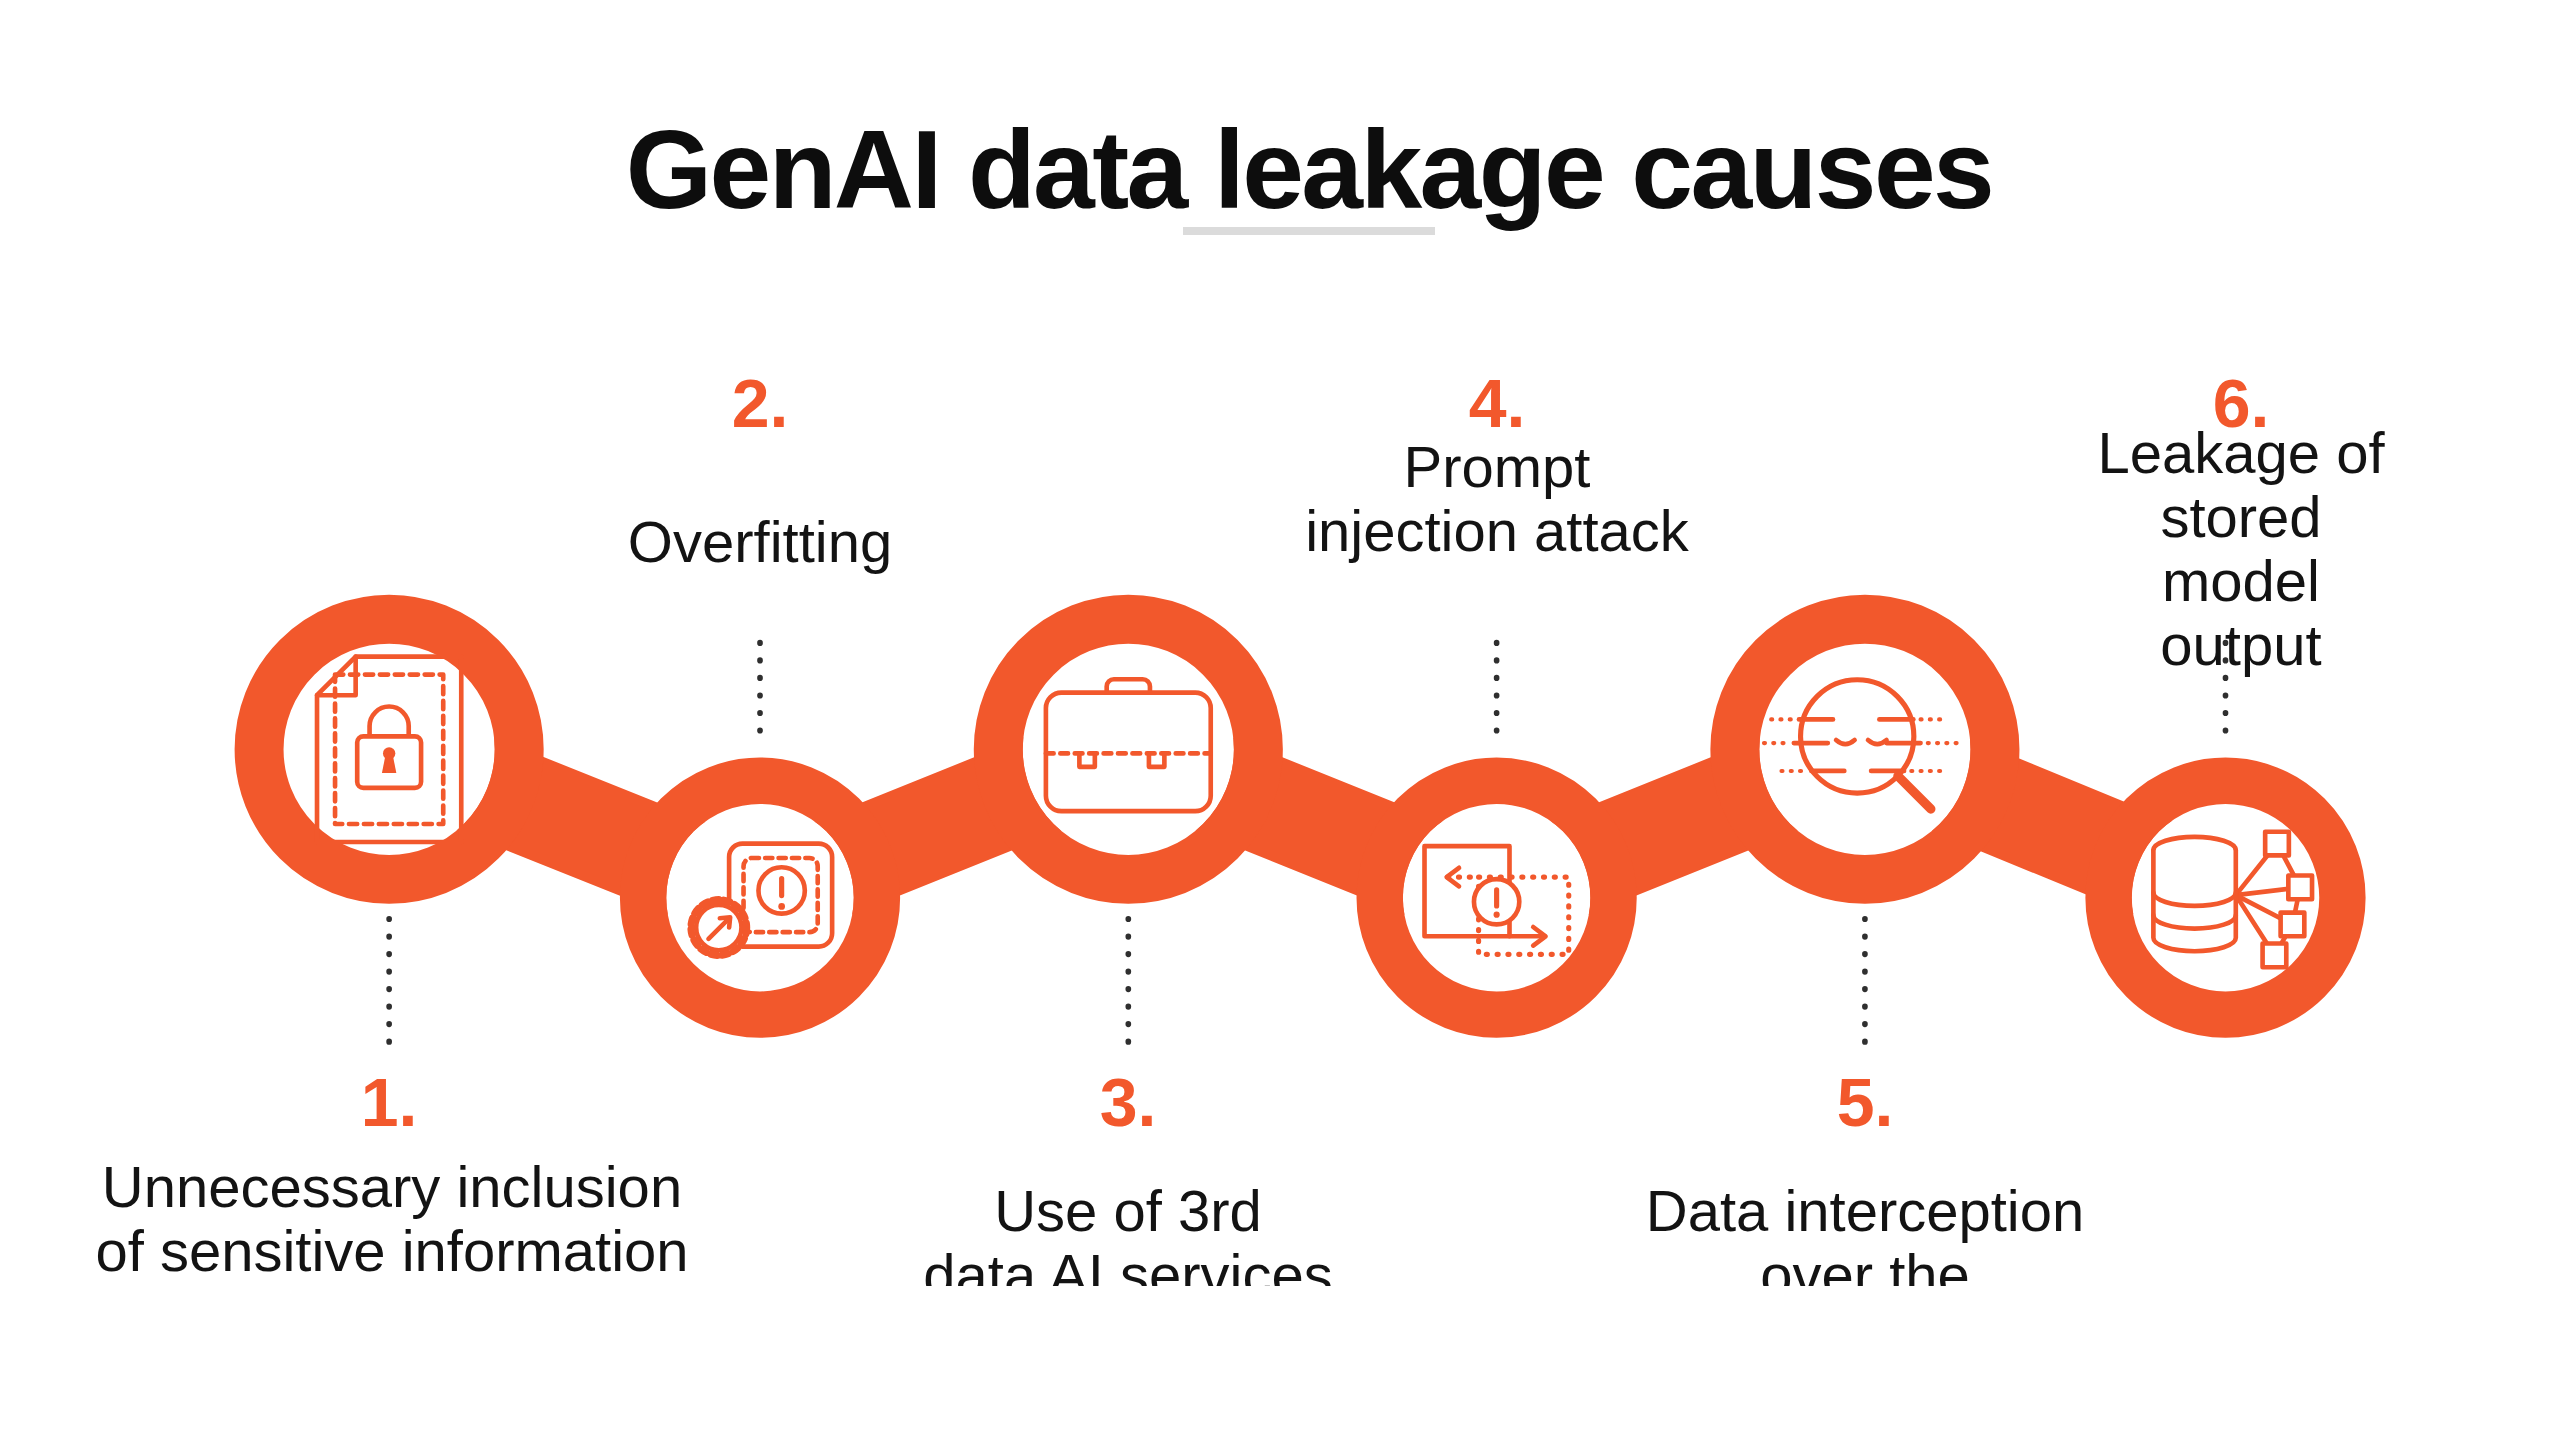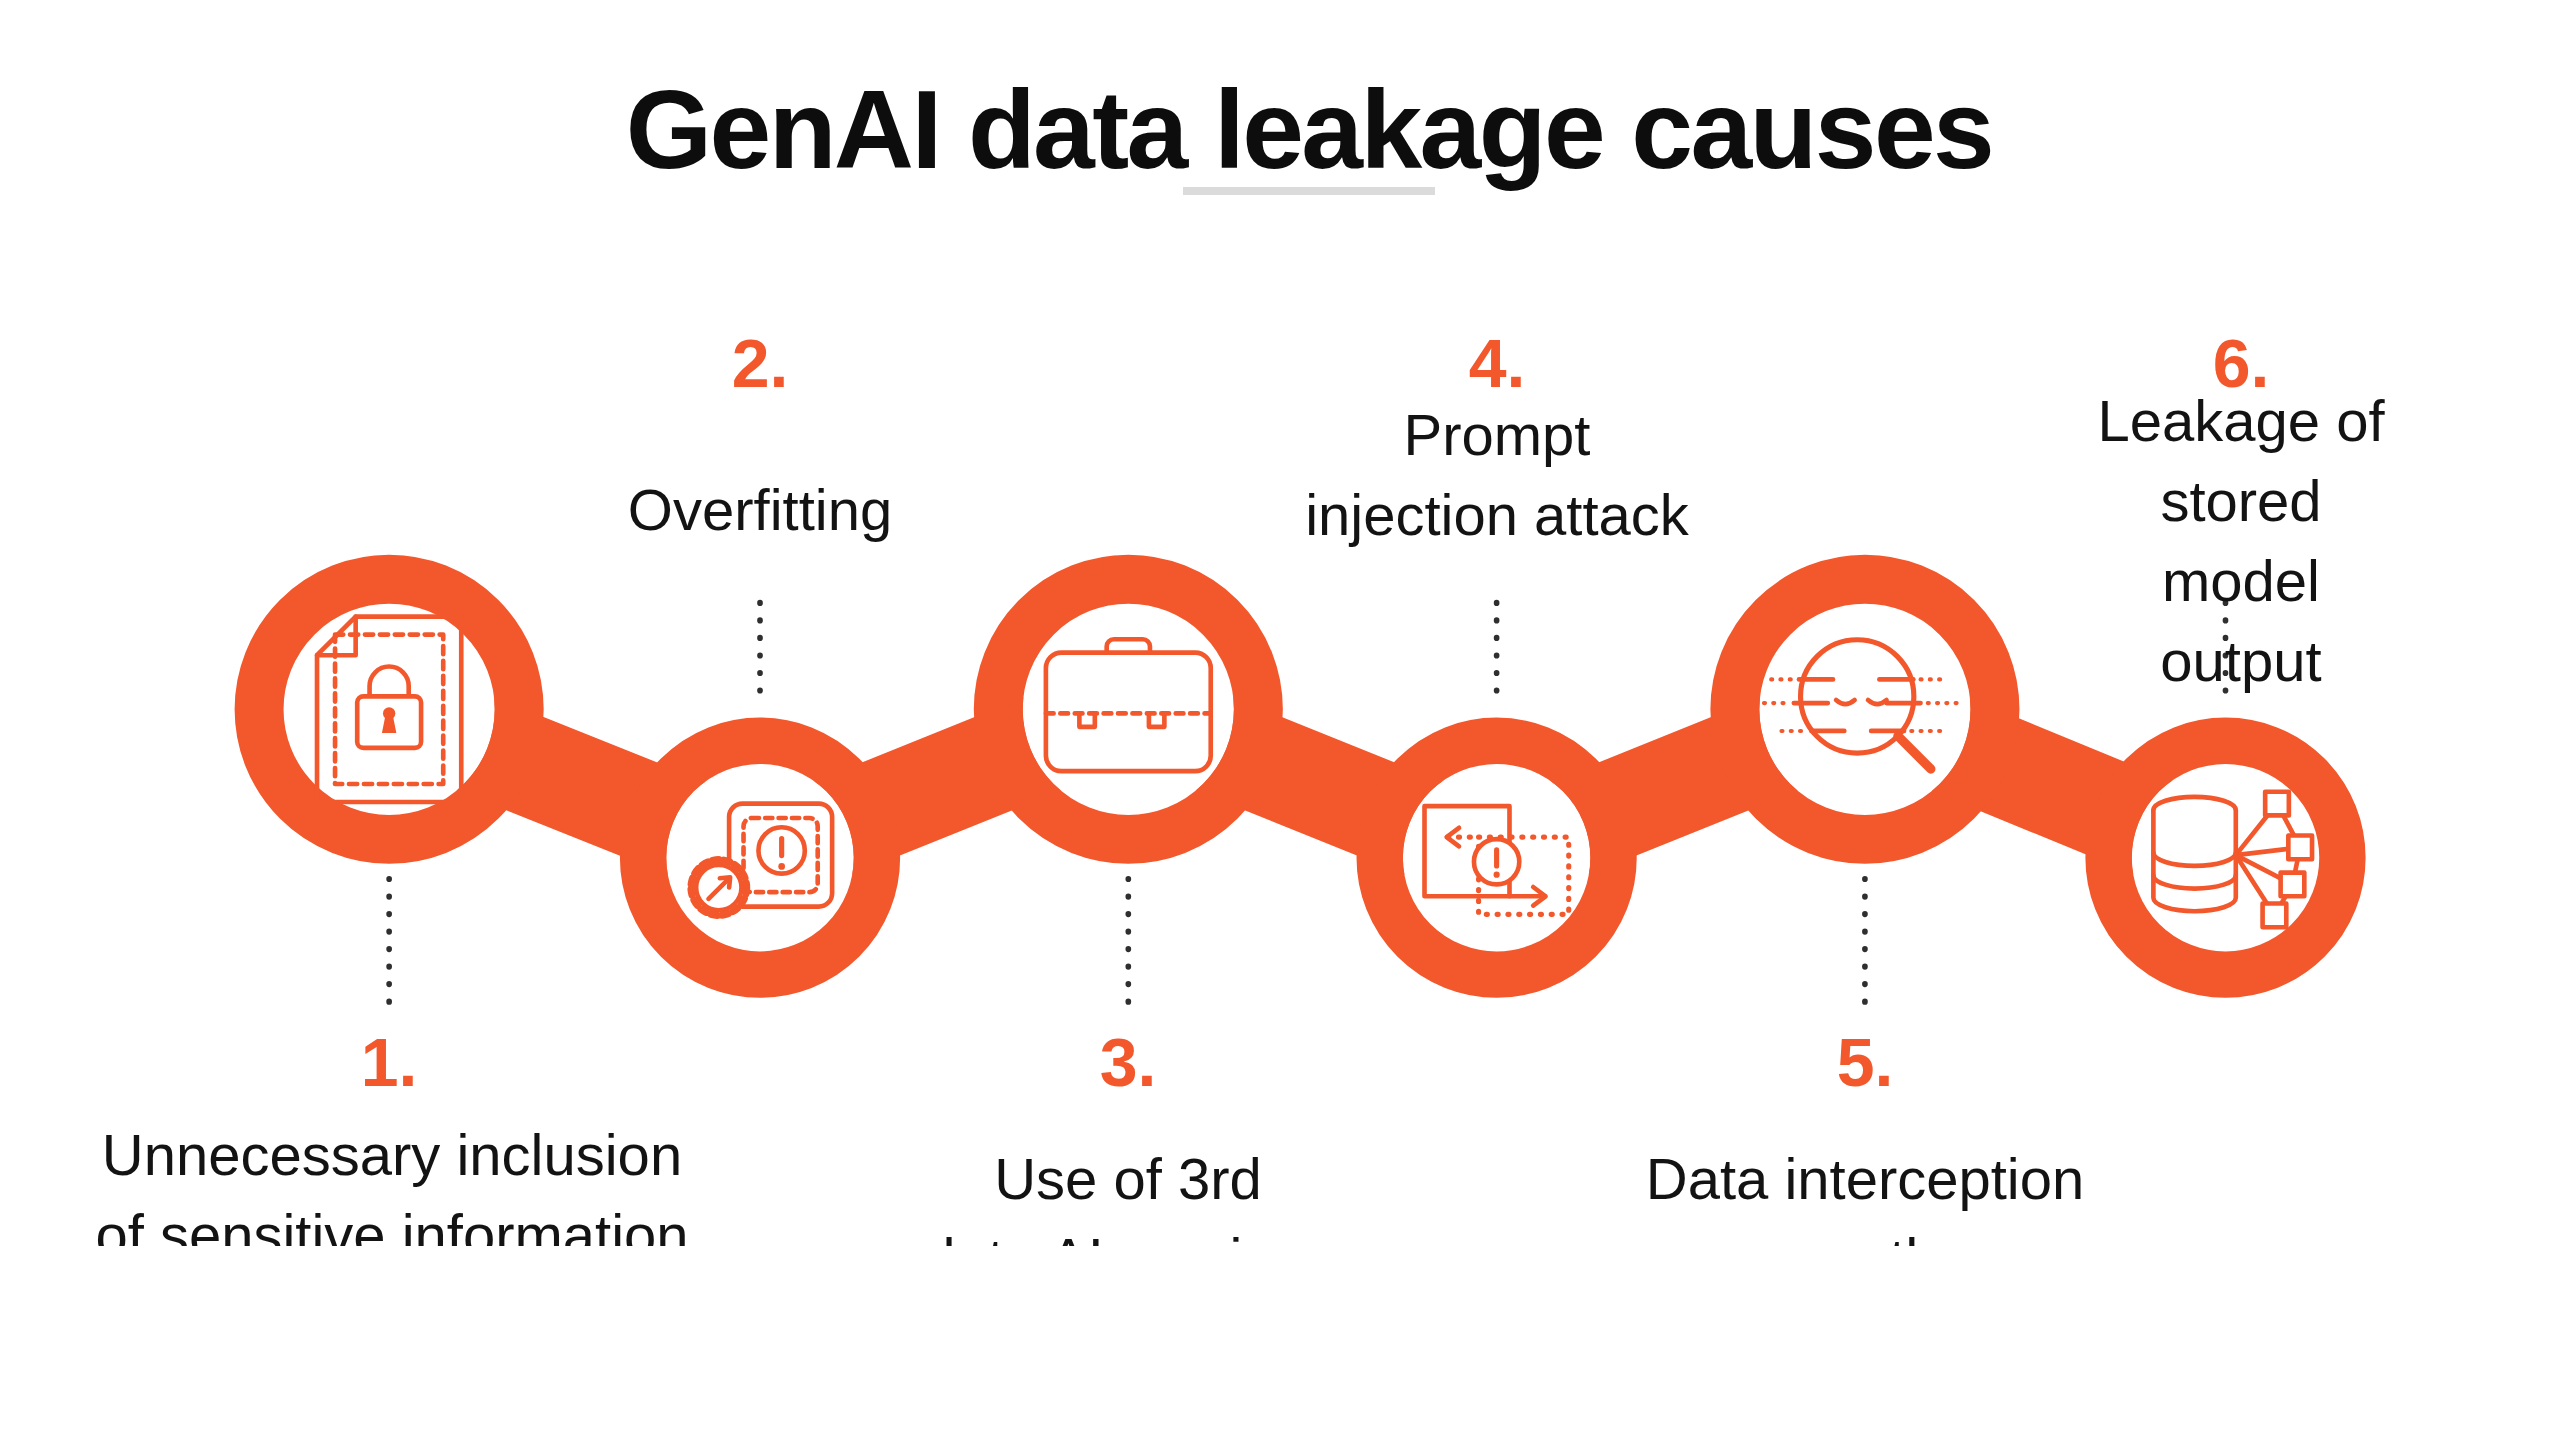--- a/index.html
+++ b/index.html
@@ -1,33 +1,33 @@
 <!DOCTYPE html>
 <html style="font-size:8.2px"><head>
 <meta charset="utf-8">
 <style>
   html,body{margin:0;padding:0;background:#ffffff;}
   body{font-family:"Liberation Sans", sans-serif;}
-  .canvas{position:relative;width:2576px;height:1246px;background:#ffffff;overflow:hidden;}
+  .canvas{position:relative;width:2576px;height:1246px;background:#ffffff;overflow:hidden;margin-top:40px;}
   .chain-svg{position:absolute;left:0;top:0;width:2576px;height:1449px;}
   .page-title{
     position:absolute;left:1309px;top:66px;transform:translateX(-50%);
     font-size:111px;font-weight:800;letter-spacing:-2.6px;color:#0d0d0d;white-space:nowrap;
   }
   .title-divider{
     position:absolute;left:1309px;top:187px;transform:translateX(-50%);
     width:252px;height:8.2px;background:#dbdbdb;
   }
   .step-number{
     position:absolute;transform:translateX(-50%);
     font-size:68px;font-weight:800;color:#F2582C;white-space:nowrap;
   }
   .step-label{
     position:absolute;transform:translateX(-50%);
-    font-size:58px;font-weight:400;line-height:80px;color:#131313;
+    font-size:58px;font-weight:400;line-height:64px;color:#131313;
     text-align:center;white-space:pre-line;
   }
   .n1{left:389px;top:1023px;}  .n3{left:1128px;top:1023px;} .n5{left:1865px;top:1023px;}
   .n2{left:760px;top:324px;}  .n4{left:1497px;top:324px;}  .n6{left:2241px;top:324px;}
   .l1{left:392px;top:1115px;}  .l3{left:1128px;top:1139px;} .l5{left:1865px;top:1139px;}
   .l2{left:760px;top:470px;}  .l4{left:1497px;top:395px;}  .l6{left:2241px;top:381px;}
 </style>
 </head>
 <body>
 

